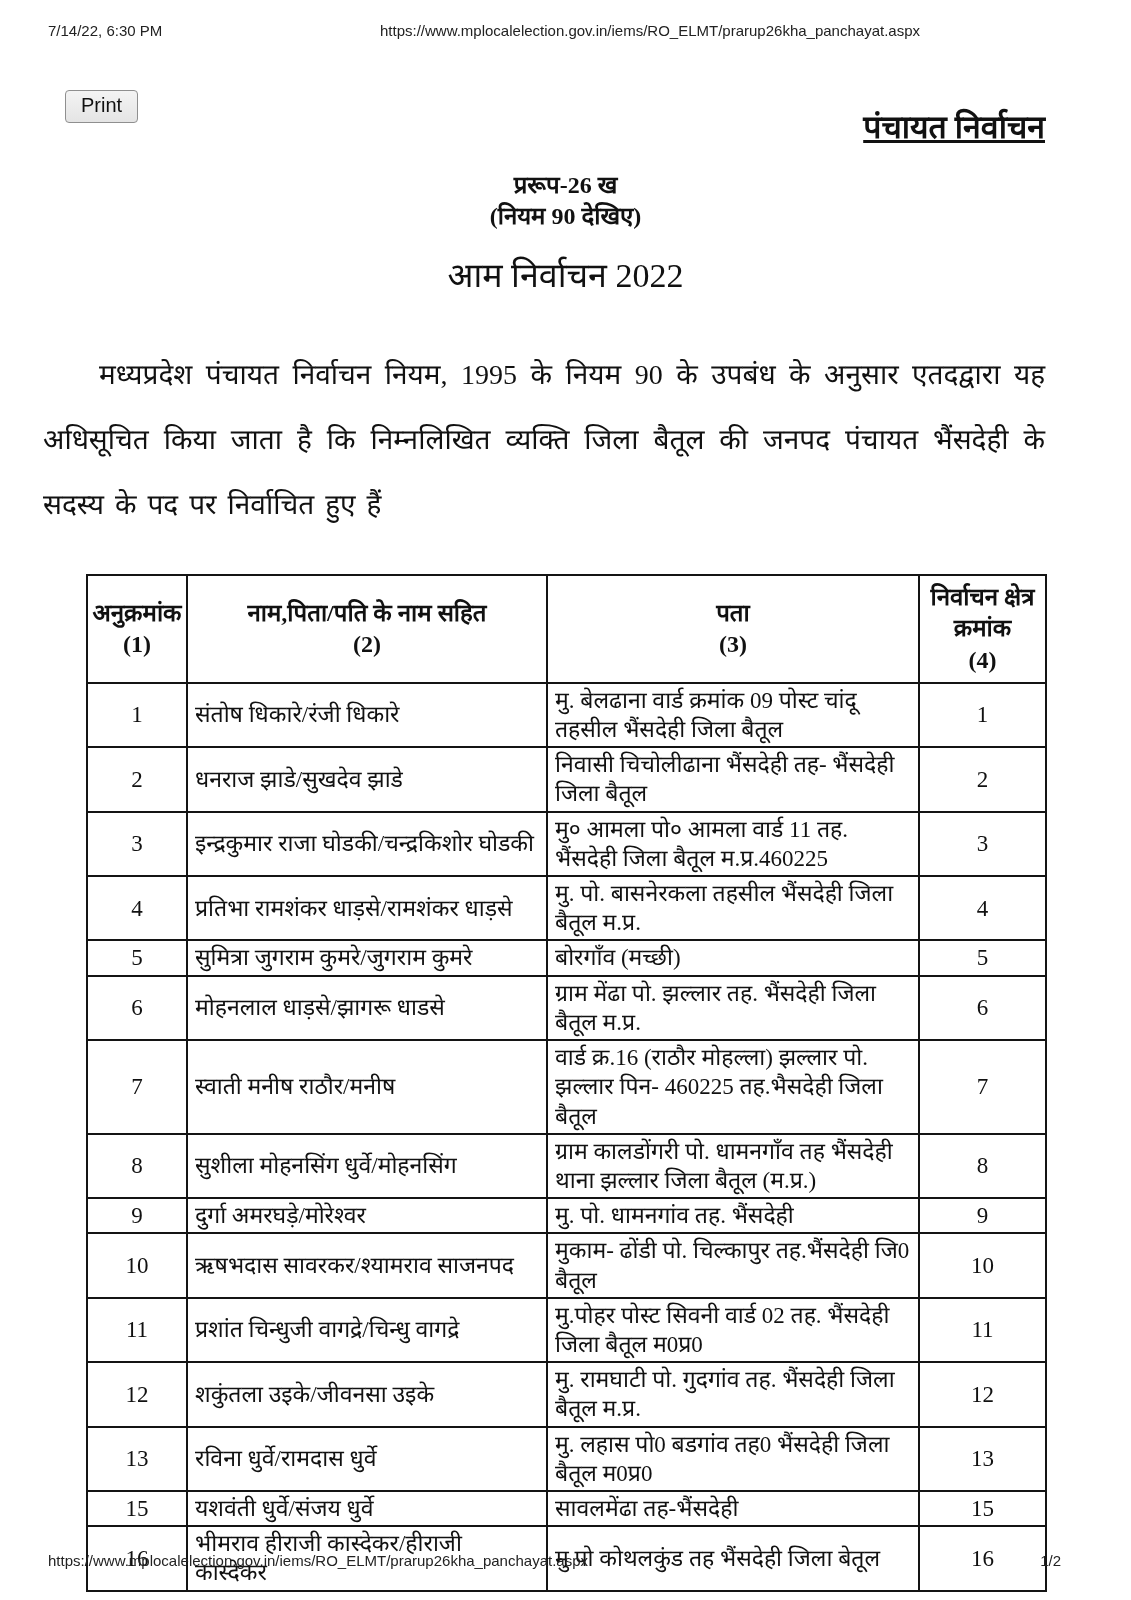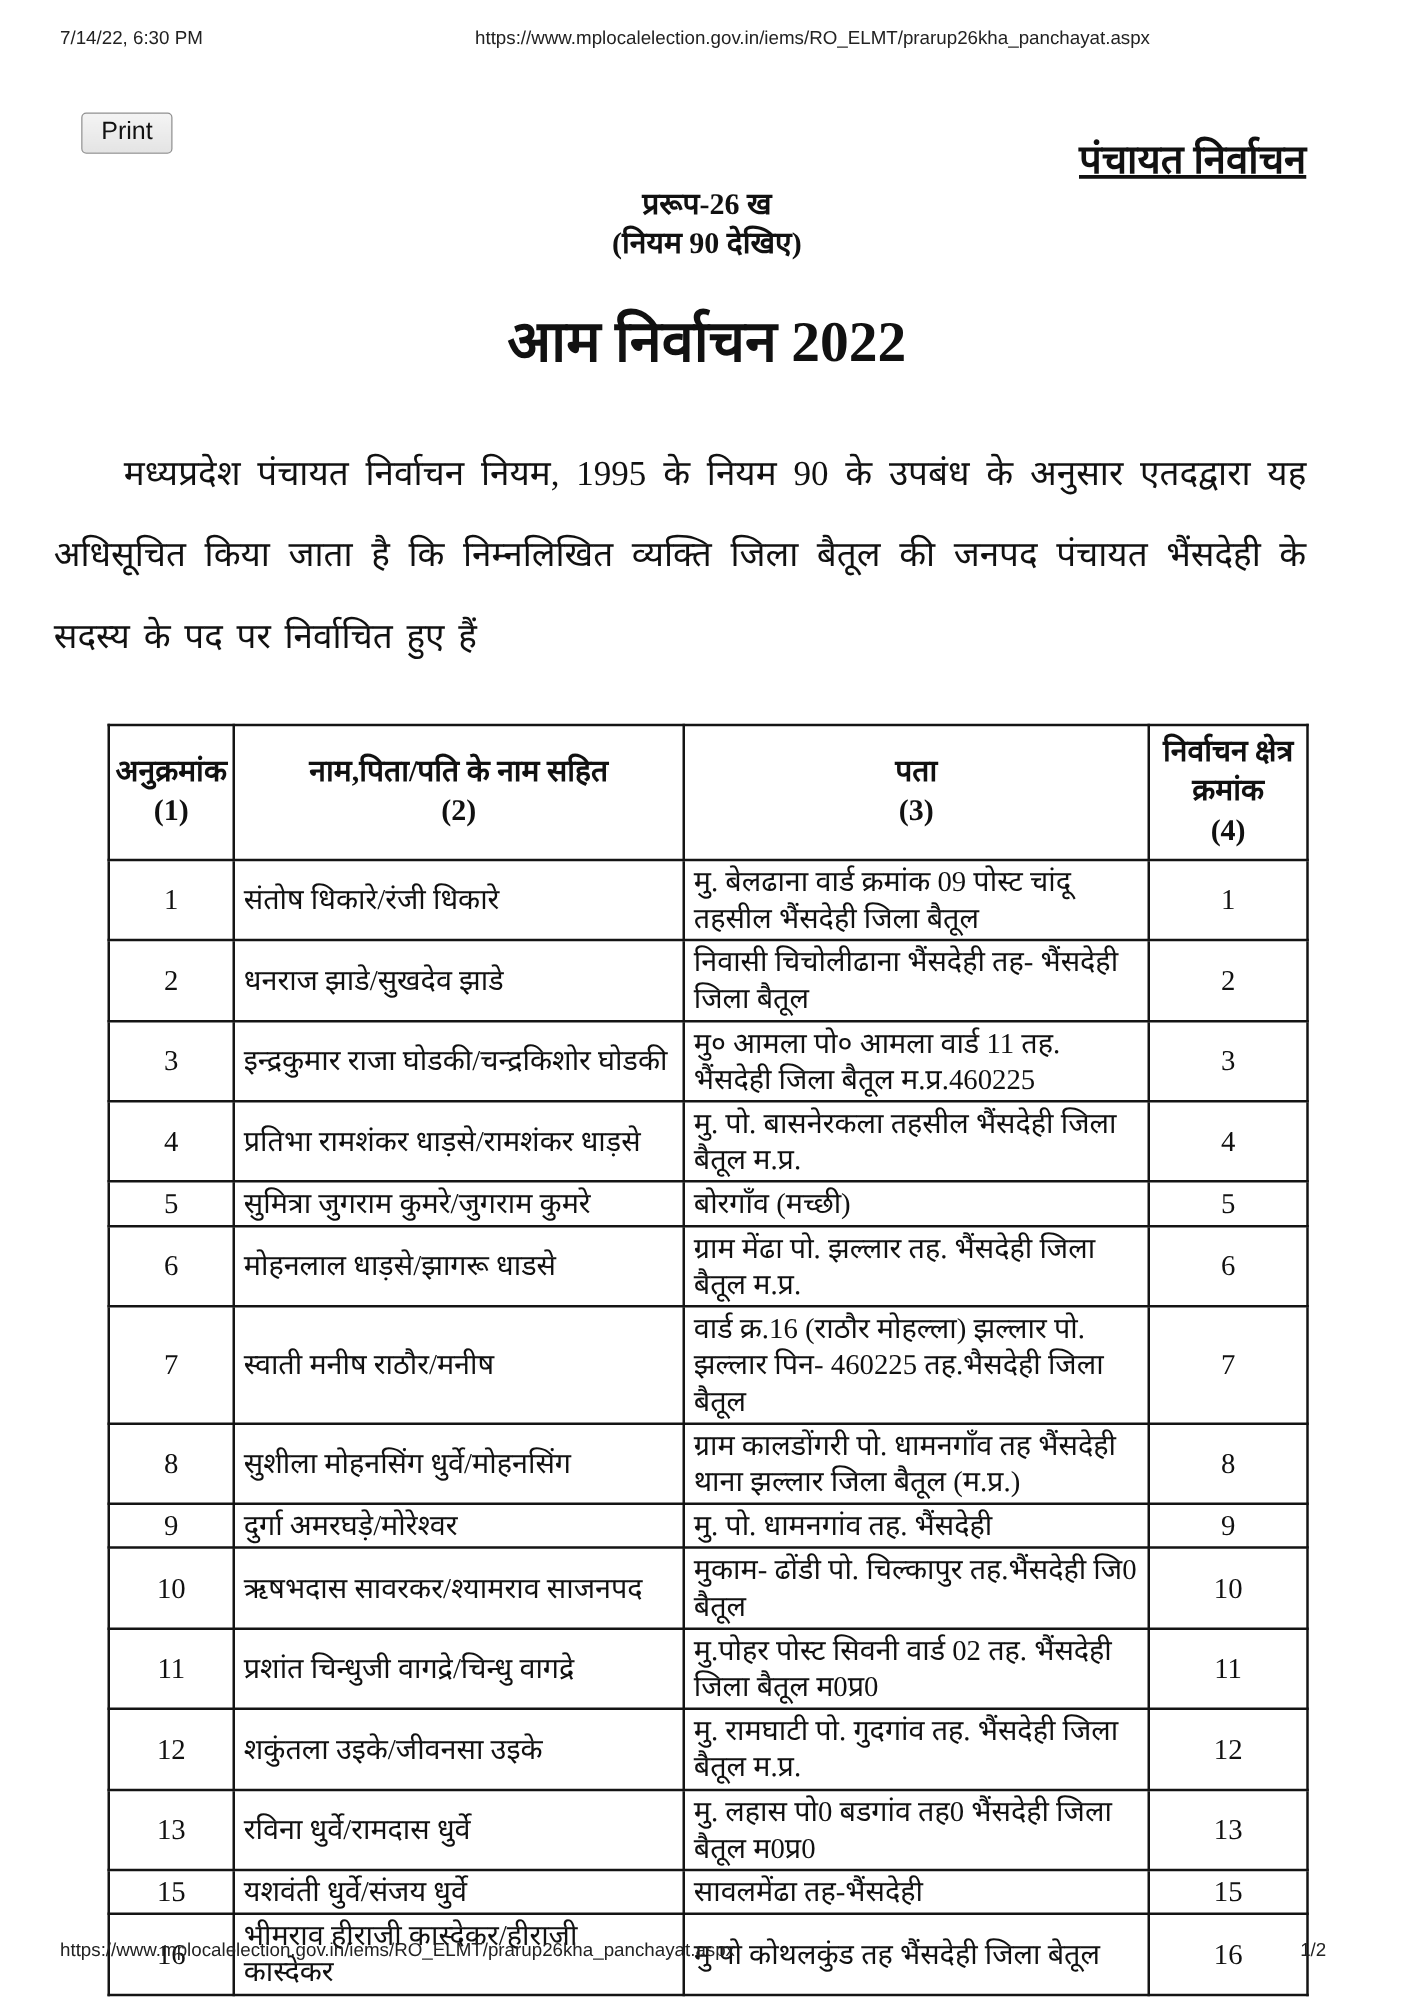--- a/index.html
+++ b/index.html
@@ -56,26 +56,26 @@
     font-size: 32px;
     font-weight: bold;
     text-decoration: underline;
   }
   .form-number, .form-rule {
     text-align: center;
     font-size: 24px;
     font-weight: bold;
     line-height: 1.28;
   }
-  .form-number { margin-top: 2px; }
+  .form-number { margin-top: 23px; }
   .main-title {
     text-align: center;
-    font-size: 46px;
-    font-weight: bold;
-    margin-top: 30px;
+    font-size: 34px;
+    font-weight: normal;
+    margin-top: 20px;
   }
   .notification {
     margin: 46px 86px 0 43px;
     font-size: 28px;
     line-height: 2.32;
     text-align: justify;
     text-indent: 56px;
     word-spacing: 4px;
   }
   

